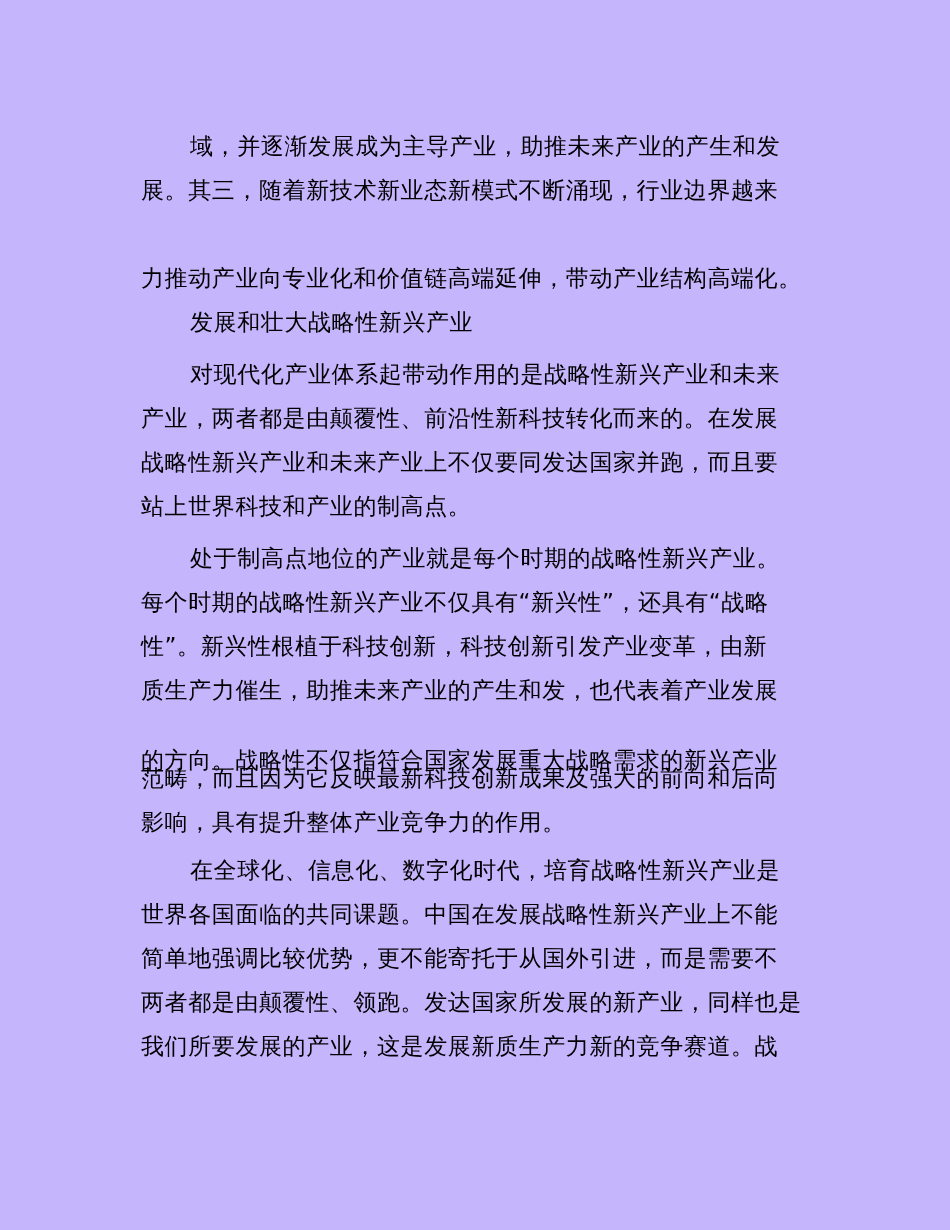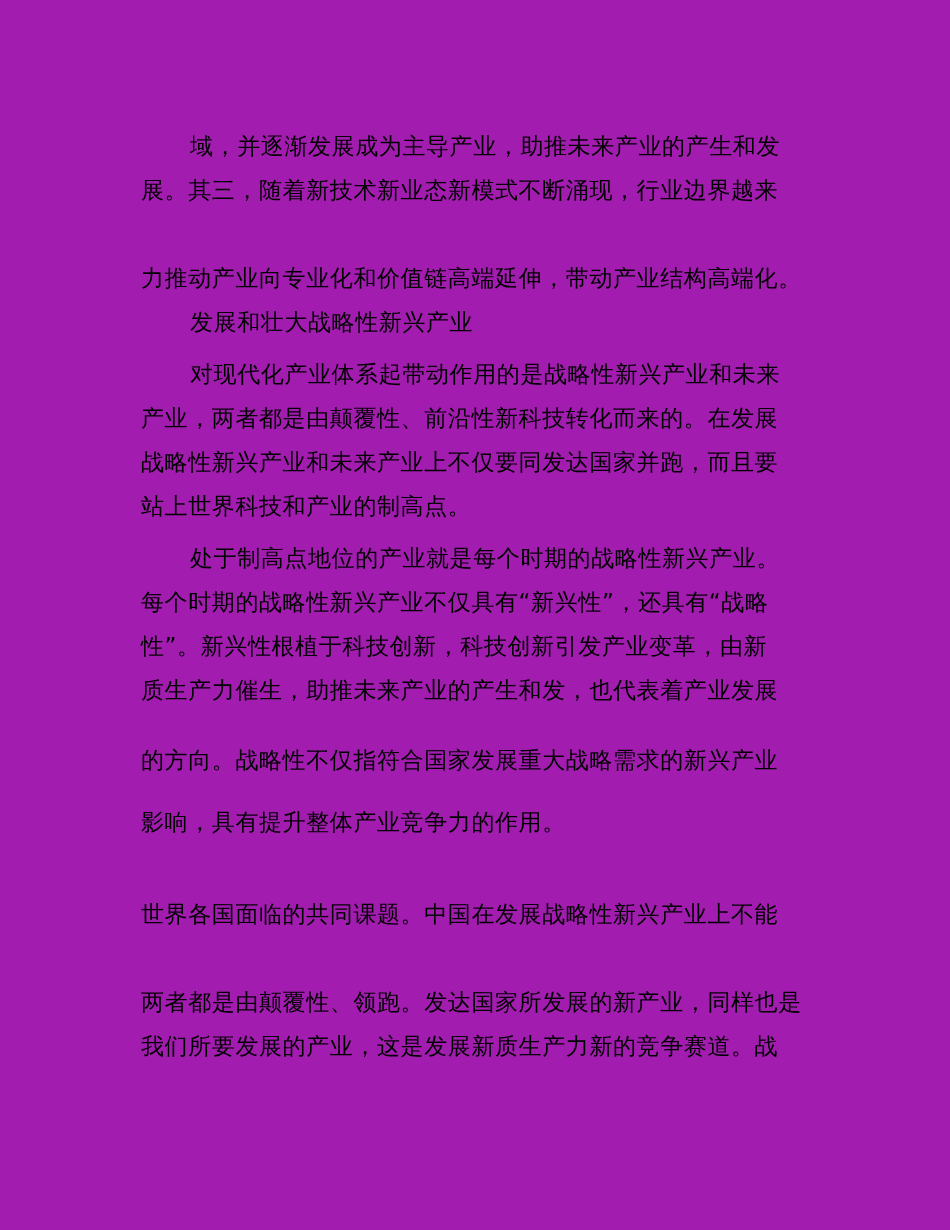--- a/index.html
+++ b/index.html
@@ -14,21 +14,21 @@
       overflow: hidden;
       font-family: "DejaVu Sans", "Liberation Sans", sans-serif;
       color: #000000;
     }
     .page {
       position: absolute;
       left: 0;
       top: 0;
       width: 950px;
       height: 1230px;
-      background: #a21caf;
+      background: #c4b5fd;
     }
     .line {
       position: absolute;
       left: 141px;
       width: 680px;
       height: 36px;
       font-size: 23px;
       line-height: 36px;
       white-space: nowrap;
       letter-spacing: 0.6px;
@@ -51,19 +51,22 @@
   <div class="line indent" style="top:356px">对现代化产业体系起带动作用的是战略性新兴产业和未来</div>
   <div class="line" style="top:400px">产业，两者都是由颠覆性、前沿性新科技转化而来的。在发展</div>
   <div class="line" style="top:444px">战略性新兴产业和未来产业上不仅要同发达国家并跑，而且要</div>
   <div class="line" style="top:488px">站上世界科技和产业的制高点。</div>
 
   <div class="line indent" style="top:540px">处于制高点地位的产业就是每个时期的战略性新兴产业。</div>
   <div class="line" style="top:584px">每个时期的战略性新兴产业不仅具有“新兴性”，还具有“战略</div>
   <div class="line" style="top:628px">性”。新兴性根植于科技创新，科技创新引发产业变革，由新</div>
   <div class="line" style="top:672px">质生产力催生，助推未来产业的产生和发，也代表着产业发展</div>
   <div class="line" style="top:742px">的方向。战略性不仅指符合国家发展重大战略需求的新兴产业</div>
+  <div class="line" style="top:760px">范畴，而且因为它反映最新科技创新成果及强大的前向和后向</div>
   <div class="line" style="top:804px">影响，具有提升整体产业竞争力的作用。</div>
 
+  <div class="line indent" style="top:852px">在全球化、信息化、数字化时代，培育战略性新兴产业是</div>
   <div class="line" style="top:896px">世界各国面临的共同课题。中国在发展战略性新兴产业上不能</div>
+  <div class="line" style="top:940px">简单地强调比较优势，更不能寄托于从国外引进，而是需要不</div>
   <div class="line" style="top:984px">两者都是由颠覆性、领跑。发达国家所发展的新产业，同样也是</div>
   <div class="line" style="top:1028px">我们所要发展的产业，这是发展新质生产力新的竞争赛道。战</div>
 
 </div>
 
 </body></html>

